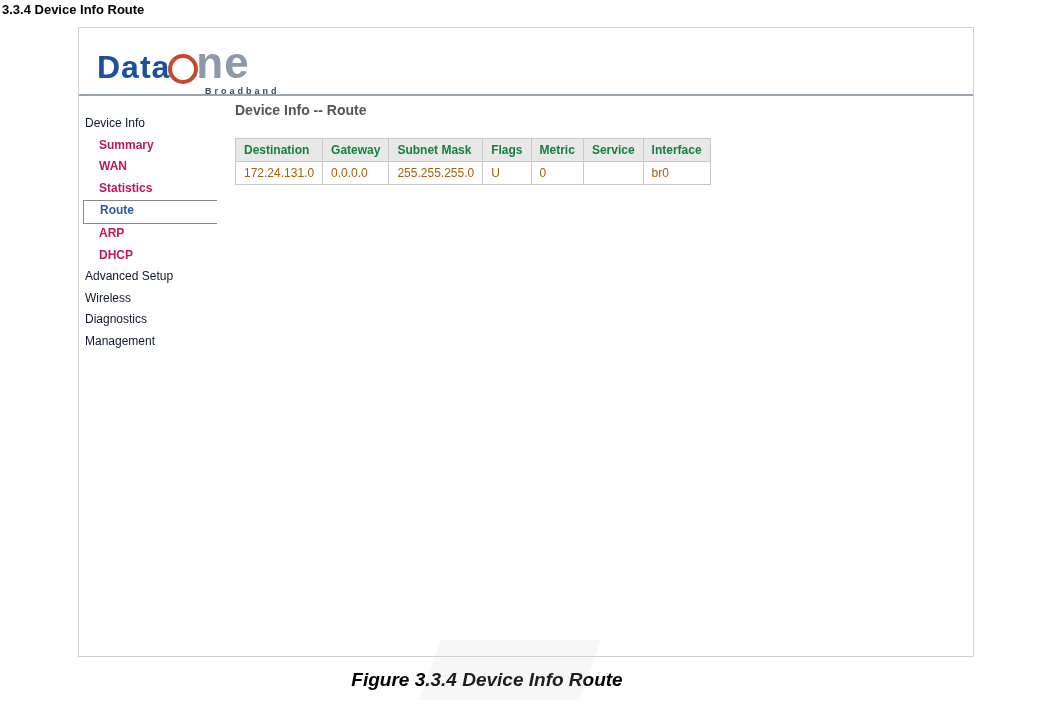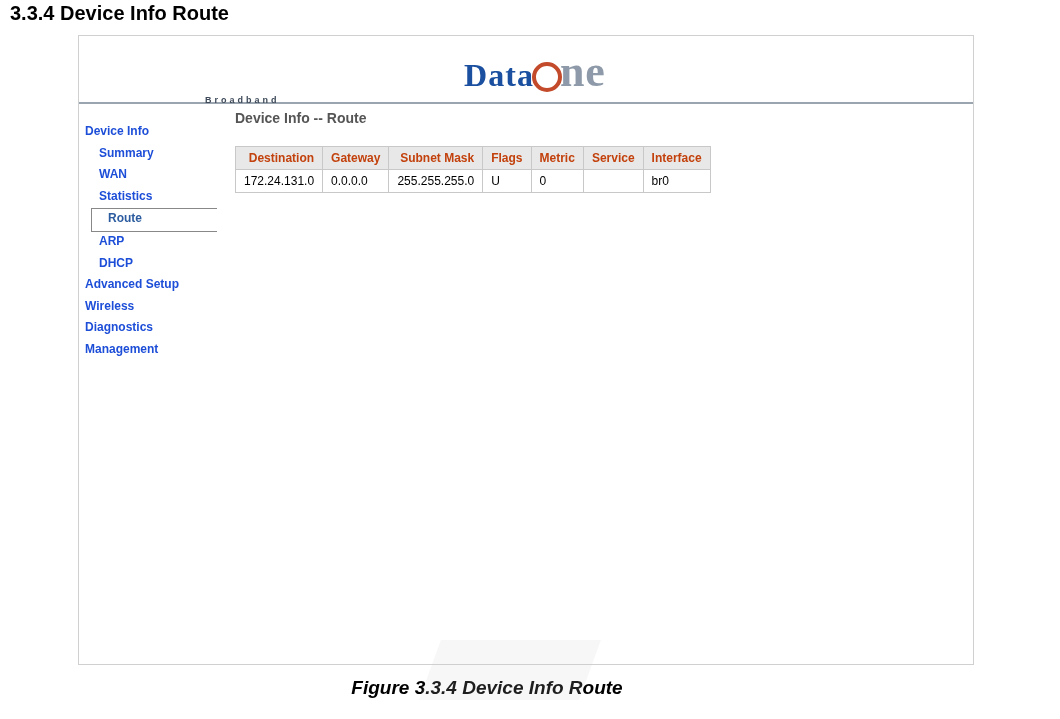--- a/index.html
+++ b/index.html
@@ -1,35 +1,35 @@
 <!DOCTYPE html>
 <html><head>
   <meta charset="utf-8">
   <style>
     * { margin: 0; padding: 0; box-sizing: border-box; }
     body { font-family: Arial, Helvetica, sans-serif; background: #fff; width: 1060px; height: 719px; position: relative; }
-    .section-title { font-size: 20px; font-weight: bold; color: #000; padding: 2px 0 10px 10px; }
+    .section-title { font-size: 13px; font-weight: bold; color: #000; padding: 2px 0 10px 2px; }
     .router-frame { margin: 0 0 0 78px; width: 896px; border: 1px solid #d0d0d0; }
     .logo-bar { height: 68px; background: #fff; position: relative; padding: 10px 0 0 18px; border-bottom: 2px solid #9aa5b0; }
-    .logo-text { font-family: Liberation Serif, serif; display: flex; align-items: baseline; justify-content: center; }
+    .logo-text { font-family: Liberation Sans, sans-serif; display: flex; align-items: baseline; }
     .logo-data { font-size: 32px; font-weight: 900; color: #1b4f9f; letter-spacing: 1px; }
     .logo-swirl { display: inline-block; width: 30px; height: 30px; border: 4px solid #c34a2a; border-radius: 50%; margin: 0 -2px; position: relative; top: 6px; }
     .logo-ne { font-size: 44px; font-weight: 900; color: #8e9aa9; letter-spacing: 1px; }
     .logo-sub { font-size: 9px; letter-spacing: 3px; color: #3e4a5a; margin-left: 108px; margin-top: -2px; font-weight: bold; }
     .body-wrap { display: flex; min-height: 560px; }
     .sidebar { width: 138px; flex-shrink: 0; padding: 18px 0 0 0; font-size: 12px; line-height: 1.3; }
-    .nav-group { color: #1d4ed8; font-weight: bold; padding: 2px 0 4px 6px; cursor: pointer; }
-    .nav-item { color: #1d4ed8; font-weight: bold; padding: 2px 0 4px 20px; cursor: pointer; }
-    .nav-item.selected { background: #fff; border: 1px solid #888; border-right: none; margin-left: 12px; padding-left: 16px; color: #2c5c9f; }
+    .nav-group { color: #0f172a; font-weight: normal; padding: 2px 0 4px 6px; cursor: pointer; }
+    .nav-item { color: #be185d; font-weight: bold; padding: 2px 0 4px 20px; cursor: pointer; }
+    .nav-item.selected { background: #fff; border: 1px solid #888; border-right: none; margin-left: 4px; padding-left: 16px; color: #2c5c9f; }
     .content { flex: 1; padding: 6px 18px; }
     .page-title { font-size: 14px; font-weight: bold; color: #555; margin-bottom: 18px; }
     .flags-text { font-size: 12px; color: #888; line-height: 1.5; }
     .route-table { border-collapse: collapse; margin-top: 20px; font-size: 12px; }
-    .route-table th { background: #e8e8e8; border: 1px solid #c8c8c8; padding: 4px 8px; font-weight: bold; color: #c2410c; text-align: right; }
-    .route-table td { border: 1px solid #c8c8c8; padding: 4px 8px; color: #000000; text-align: left; min-width: 26px; }
+    .route-table th { background: #e8e8e8; border: 1px solid #c8c8c8; padding: 4px 8px; font-weight: bold; color: #15803d; text-align: left; }
+    .route-table td { border: 1px solid #c8c8c8; padding: 4px 8px; color: #a16207; text-align: left; min-width: 26px; }
     .watermark { position: absolute; left: 430px; top: 640px; width: 160px; height: 60px; background: rgba(200,200,200,0.15); transform: skewX(-20deg); pointer-events: none; }
     .figure-caption { text-align: center; font-size: 19px; font-weight: bold; font-style: italic; color: #000; margin-top: 12px; padding-left: 78px; width: 896px; }
   </style>
 </head>
 <body>
 
 <div class="section-title">3.3.4 Device Info Route</div>
 
 <div class="router-frame">
 

